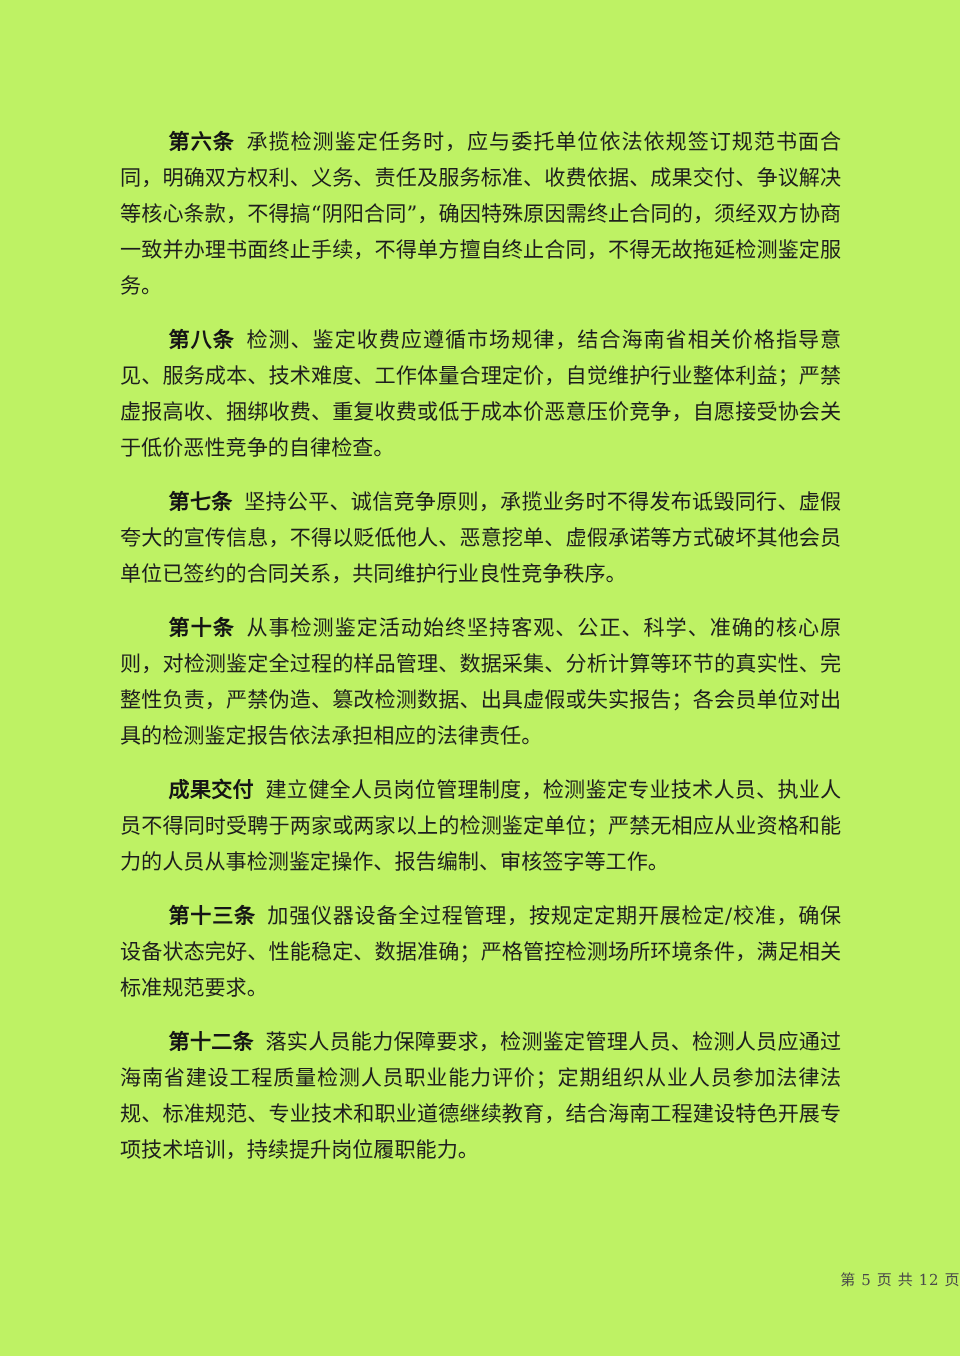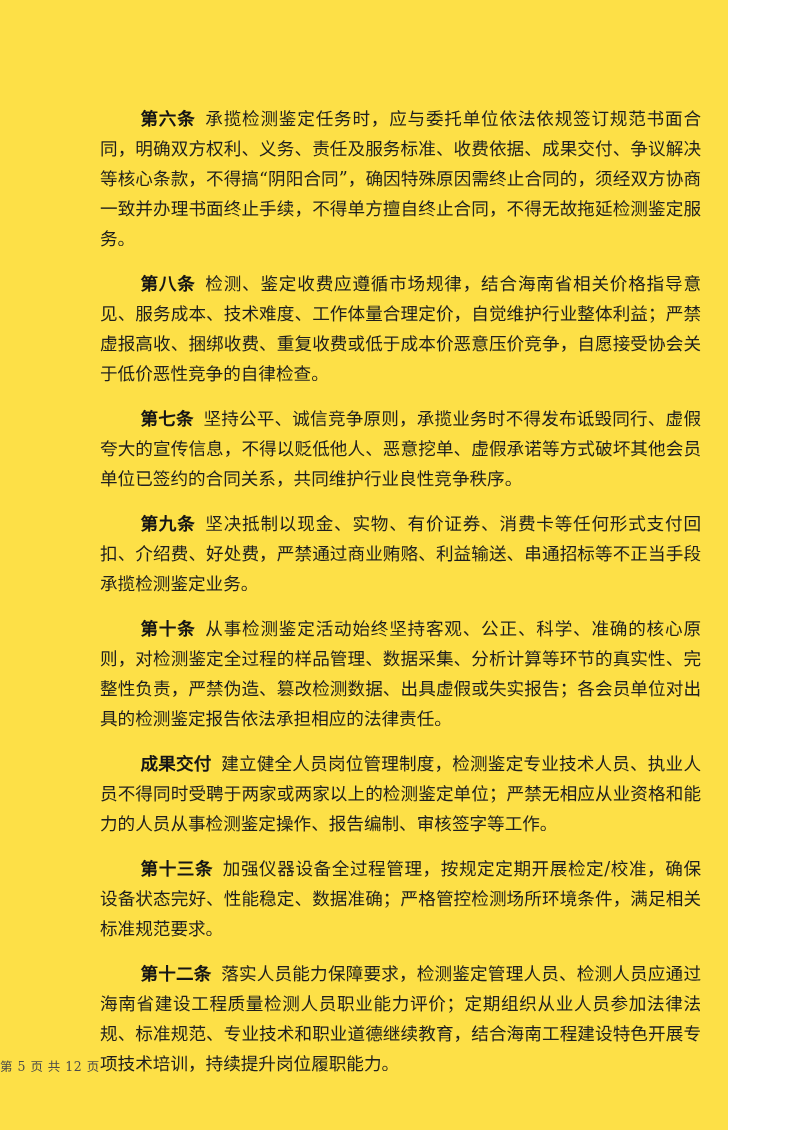--- a/index.html
+++ b/index.html
@@ -2,23 +2,23 @@
 <html lang="zh-CN"><head>
 <meta charset="utf-8">
 <style>
   html, body {
     margin: 0;
     padding: 0;
     background: #ffffff;
   }
   .page {
     position: relative;
-    width: 728px;
+    width: 800px;
     height: 1130px;
-    background: #fde047;
+    background: #bef264;
     overflow: hidden;
     font-family: "DejaVu Serif", serif;
   }
   .content {
     position: absolute;
     left: 100px;
     top: 104px;
     width: 601px;
   }
   .para {
@@ -33,40 +33,39 @@
   .art-num {
     font-weight: bold;
     margin-right: 0.55em;
     color: #151515;
   }
   .footer {
     position: absolute;
     left: 0;
     top: 1059px;
     width: 100%;
-    text-align: left;
+    text-align: right;
     font-size: 12.5px;
     line-height: 15px;
     letter-spacing: 0.5px;
     color: #4a4a4a;
   }
 </style>
 </head>
 <body>
 
 <div class="page">
   <div class="content">
 
     <p class="para"><span class="art-num">第六条</span><span class="art-text">承揽检测鉴定任务时，应与委托单位依法依规签订规范书面合同，明确双方权利、义务、责任及服务标准、收费依据、成果交付、争议解决等核心条款，不得搞“阴阳合同”，确因特殊原因需终止合同的，须经双方协商一致并办理书面终止手续，不得单方擅自终止合同，不得无故拖延检测鉴定服务。</span></p>
 
     <p class="para"><span class="art-num">第八条</span><span class="art-text">检测、鉴定收费应遵循市场规律，结合海南省相关价格指导意见、服务成本、技术难度、工作体量合理定价，自觉维护行业整体利益；严禁虚报高收、捆绑收费、重复收费或低于成本价恶意压价竞争，自愿接受协会关于低价恶性竞争的自律检查。</span></p>
 
     <p class="para"><span class="art-num">第七条</span><span class="art-text">坚持公平、诚信竞争原则，承揽业务时不得发布诋毁同行、虚假夸大的宣传信息，不得以贬低他人、恶意挖单、虚假承诺等方式破坏其他会员单位已签约的合同关系，共同维护行业良性竞争秩序。</span></p>
 
-    <p class="para"><span class="art-num">第九条</span><span class="art-text">坚决抵制以现金、实物、有价证券、消费卡等任何形式支付回扣、介绍费、好处费，严禁通过商业贿赂、利益输送、串通招标等不正当手段承揽检测鉴定业务。</span></p>
 
     <p class="para"><span class="art-num">第十条</span><span class="art-text">从事检测鉴定活动始终坚持客观、公正、科学、准确的核心原则，对检测鉴定全过程的样品管理、数据采集、分析计算等环节的真实性、完整性负责，严禁伪造、篡改检测数据、出具虚假或失实报告；各会员单位对出具的检测鉴定报告依法承担相应的法律责任。</span></p>
 
     <p class="para"><span class="art-num">成果交付</span><span class="art-text">建立健全人员岗位管理制度，检测鉴定专业技术人员、执业人员不得同时受聘于两家或两家以上的检测鉴定单位；严禁无相应从业资格和能力的人员从事检测鉴定操作、报告编制、审核签字等工作。</span></p>
 
     <p class="para"><span class="art-num">第十三条</span><span class="art-text">加强仪器设备全过程管理，按规定定期开展检定/校准，确保设备状态完好、性能稳定、数据准确；严格管控检测场所环境条件，满足相关标准规范要求。</span></p>
 
     <p class="para"><span class="art-num">第十二条</span><span class="art-text">落实人员能力保障要求，检测鉴定管理人员、检测人员应通过海南省建设工程质量检测人员职业能力评价；定期组织从业人员参加法律法规、标准规范、专业技术和职业道德继续教育，结合海南工程建设特色开展专项技术培训，持续提升岗位履职能力。</span></p>
 
   </div>

